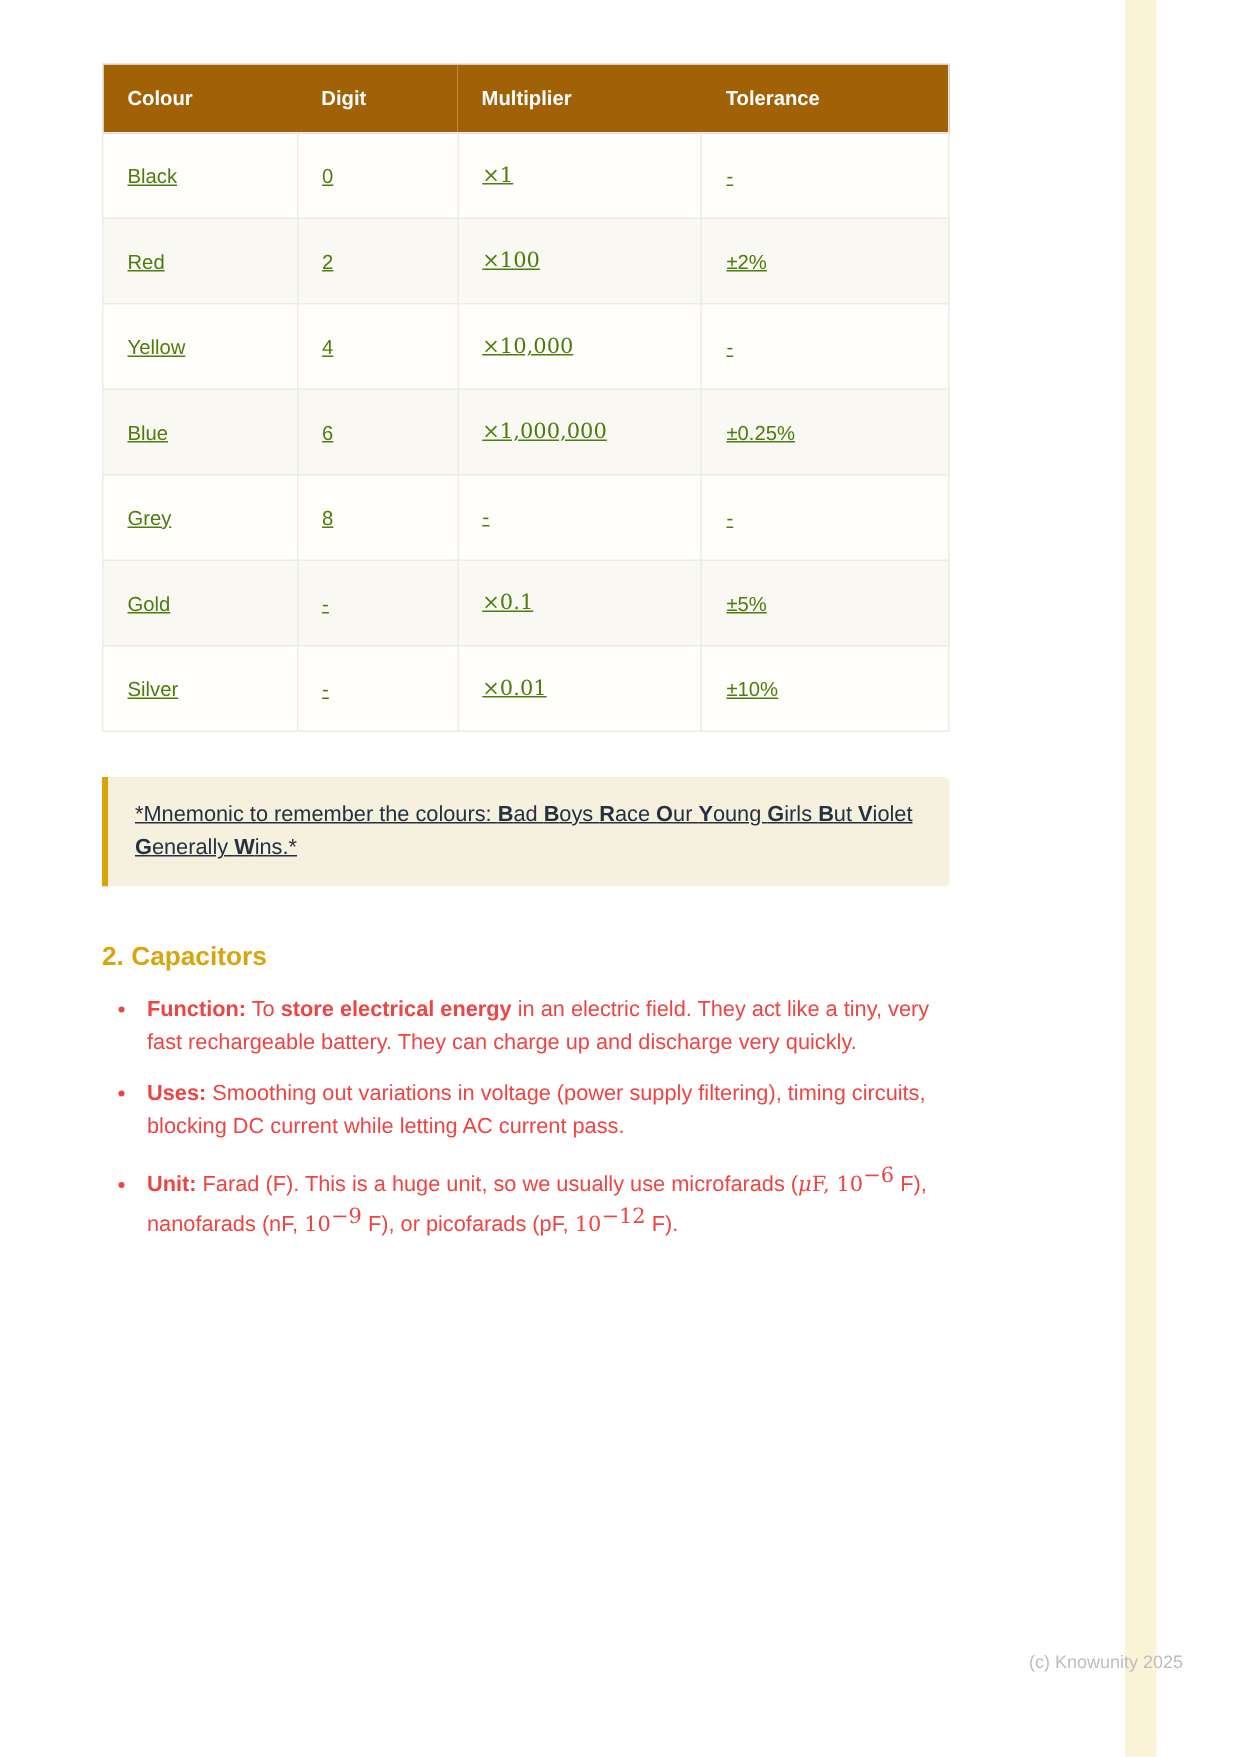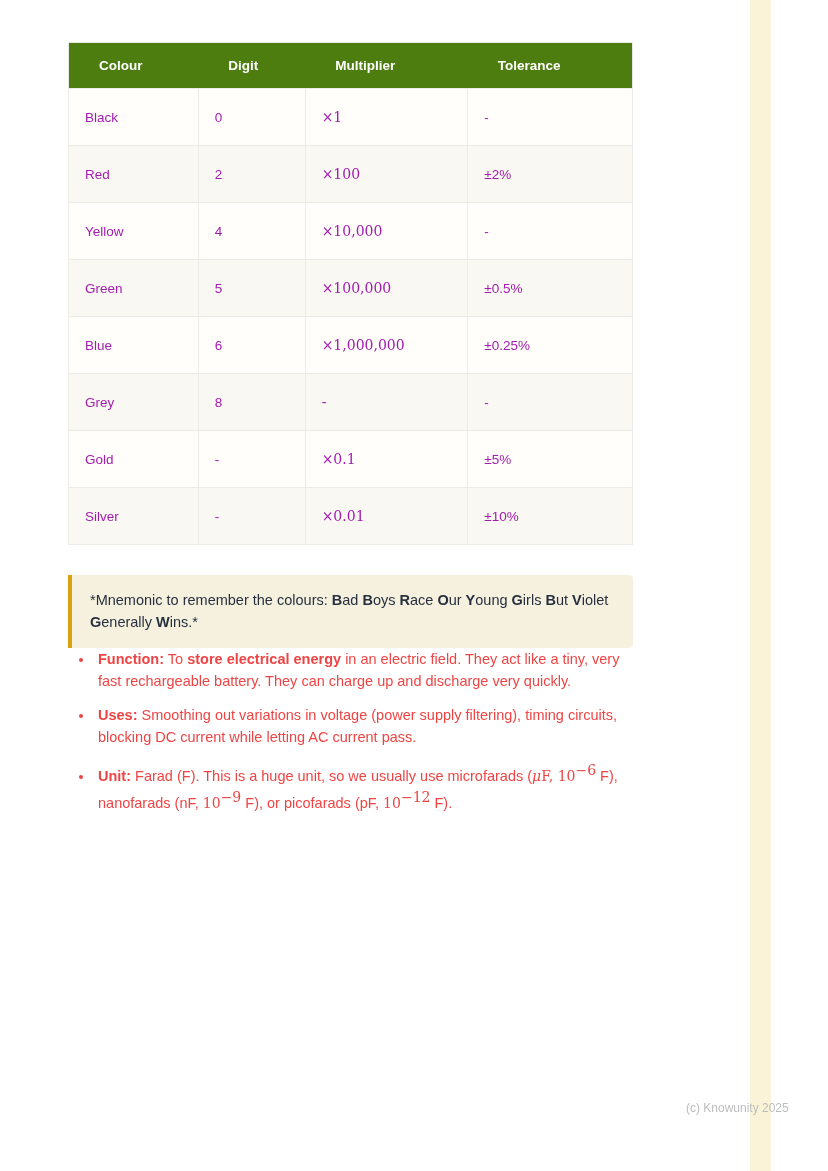--- a/index.html
+++ b/index.html
@@ -29,49 +29,51 @@
     top: 42px;
     width: 565px;
   }
   table.colour-table {
     border-collapse: collapse;
     width: 565px;
     font-size: 13.5px;
     border: 1px solid #e9e9e4;
   }
   table.colour-table th {
-    background: #4d7c0f;
+    background: #a16207;
     color: #ffffff;
     text-align: left;
     font-weight: 700;
-    padding: 15px 30px;
+    padding: 15px 16px;
     font-size: 13.5px;
   }
   table.colour-table td {
     padding: 20px 16px;
     border: 1px solid #ededе8;
     border: 1px solid #ecece6;
-    color: #a21caf;
+    color: #4d7c0f;
+    text-decoration: underline;
   }
   table.colour-table tbody tr:nth-child(odd) td { background: #fffefb; }
   table.colour-table tbody tr:nth-child(even) td { background: #f9f8f2; }
   .math {
     font-family: "DejaVu Serif", serif;
     font-size: 14px;
   }
   .mu { font-style: italic; }
   blockquote.mnemonic {
     margin: 30px 0 0 0;
     background: #f6f1df;
     border-left: 4px solid #d9a40b;
     padding: 14px 18px;
     font-size: 14.5px;
     line-height: 1.55;
     color: #26303f;
     border-radius: 0 4px 4px 0;
+    text-decoration: underline;
   }
   .bold { font-weight: 700; }
   h2.section-heading {
     margin: 36px 0 14px 0;
     color: #d9a50e;
     font-size: 17.5px;
     font-weight: 700;
   }
   ul.bullets {
     margin: 0;
@@ -127,26 +129,20 @@
         <td class="math">×100</td>
         <td>±2%</td>
       </tr>
       <tr>
         <td>Yellow</td>
         <td>4</td>
         <td class="math">×10,000</td>
         <td>-</td>
       </tr>
       <tr>
-        <td>Green</td>
-        <td>5</td>
-        <td class="math">×100,000</td>
-        <td>±0.5%</td>
-      </tr>
-      <tr>
         <td>Blue</td>
         <td>6</td>
         <td class="math">×1,000,000</td>
         <td>±0.25%</td>
       </tr>
       <tr>
         <td>Grey</td>
         <td>8</td>
         <td class="math">-</td>
         <td>-</td>
@@ -163,20 +159,21 @@
         <td class="math">×0.01</td>
         <td>±10%</td>
       </tr>
     </tbody>
   </table>
 
   <blockquote class="mnemonic">
     <span>*Mnemonic to remember the colours: </span><span class="bold">B</span><span>ad </span><span class="bold">B</span><span>oys </span><span class="bold">R</span><span>ace </span><span class="bold">O</span><span>ur </span><span class="bold">Y</span><span>oung </span><span class="bold">G</span><span>irls </span><span class="bold">B</span><span>ut </span><span class="bold">V</span><span>iolet </span><span class="bold">G</span><span>enerally </span><span class="bold">W</span><span>ins.*</span>
   </blockquote>
 
+  <h2 class="section-heading">2. Capacitors</h2>
 
   <ul class="bullets">
     <li>
       <span class="bold">Function:</span><span> To </span><span class="bold">store electrical energy</span><span> in an electric field. They act like a tiny, very fast rechargeable battery. They can charge up and discharge very quickly.</span>
     </li>
     <li>
       <span class="bold">Uses:</span><span> Smoothing out variations in voltage (power supply filtering), timing circuits, blocking DC current while letting AC current pass.</span>
     </li>
     <li>
       <span class="bold">Unit:</span><span> Farad (F). This is a huge unit, so we usually use microfarads (</span><span class="math mu">μ</span><span class="math">F, </span><span class="math">10</span><sup class="math">−6</sup><span> F), nanofarads (nF, </span><span class="math">10</span><sup class="math">−9</sup><span> F), or picofarads (pF, </span><span class="math">10</span><sup class="math">−12</sup><span> F).</span>

